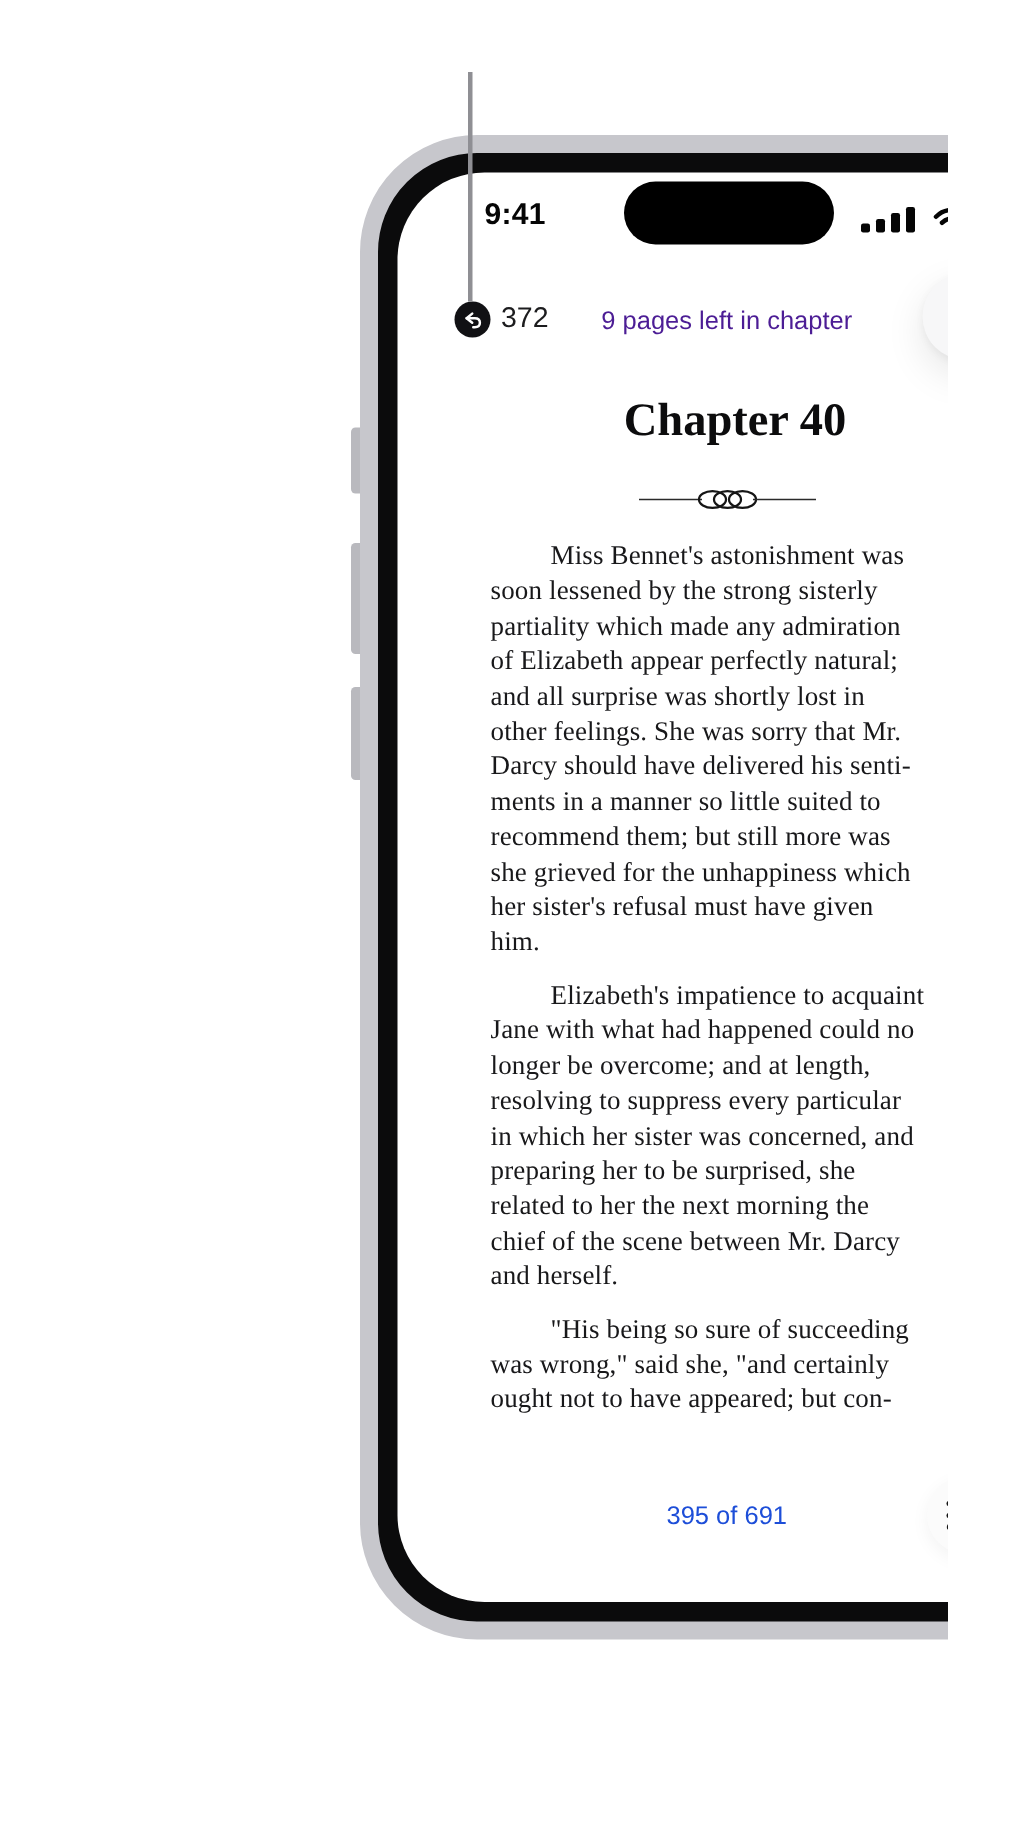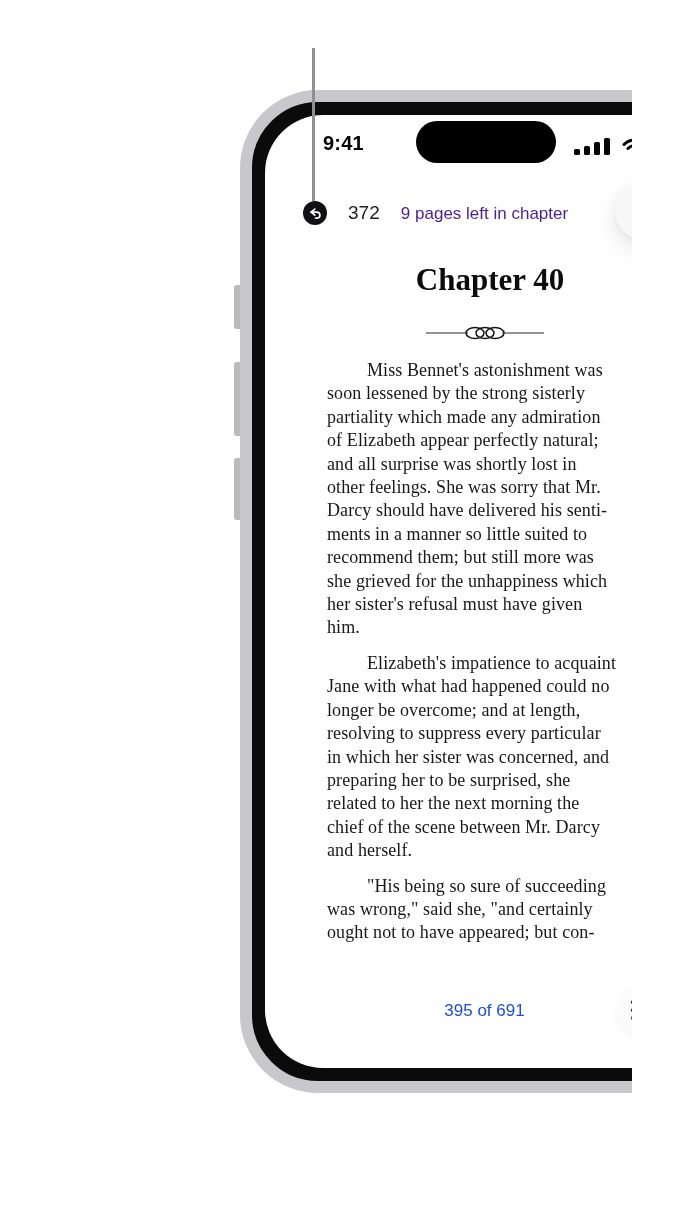--- a/index.html
+++ b/index.html
@@ -42,21 +42,21 @@
     position:absolute; left:151px; top:6px; width:140px; height:42px;
     background:#000; border-radius:22px;
   }
   .status-icons {
     position:absolute; right:16px; top:20px; display:flex; align-items:center; gap:7px;
   }
 
   
   .back-chip {
     position:absolute; left:38px; top:86px; height:24px;
-    display:flex; align-items:center; gap:21px; cursor:pointer;text-align:center;
+    display:flex; align-items:center; gap:7px; cursor:pointer;text-align:center;
   }
   .back-circle {
     width:24px; height:24px; border-radius:50%; background:#111114;
     display:flex; align-items:center; justify-content:center;
   }
   .back-label { font-size:19px; color:#1c1c1e; }
   .pages-left {
     position:absolute; left:0; top:89px; width:100%;
     text-align:center; font-size:17px; color:#4c1d95;
   }

